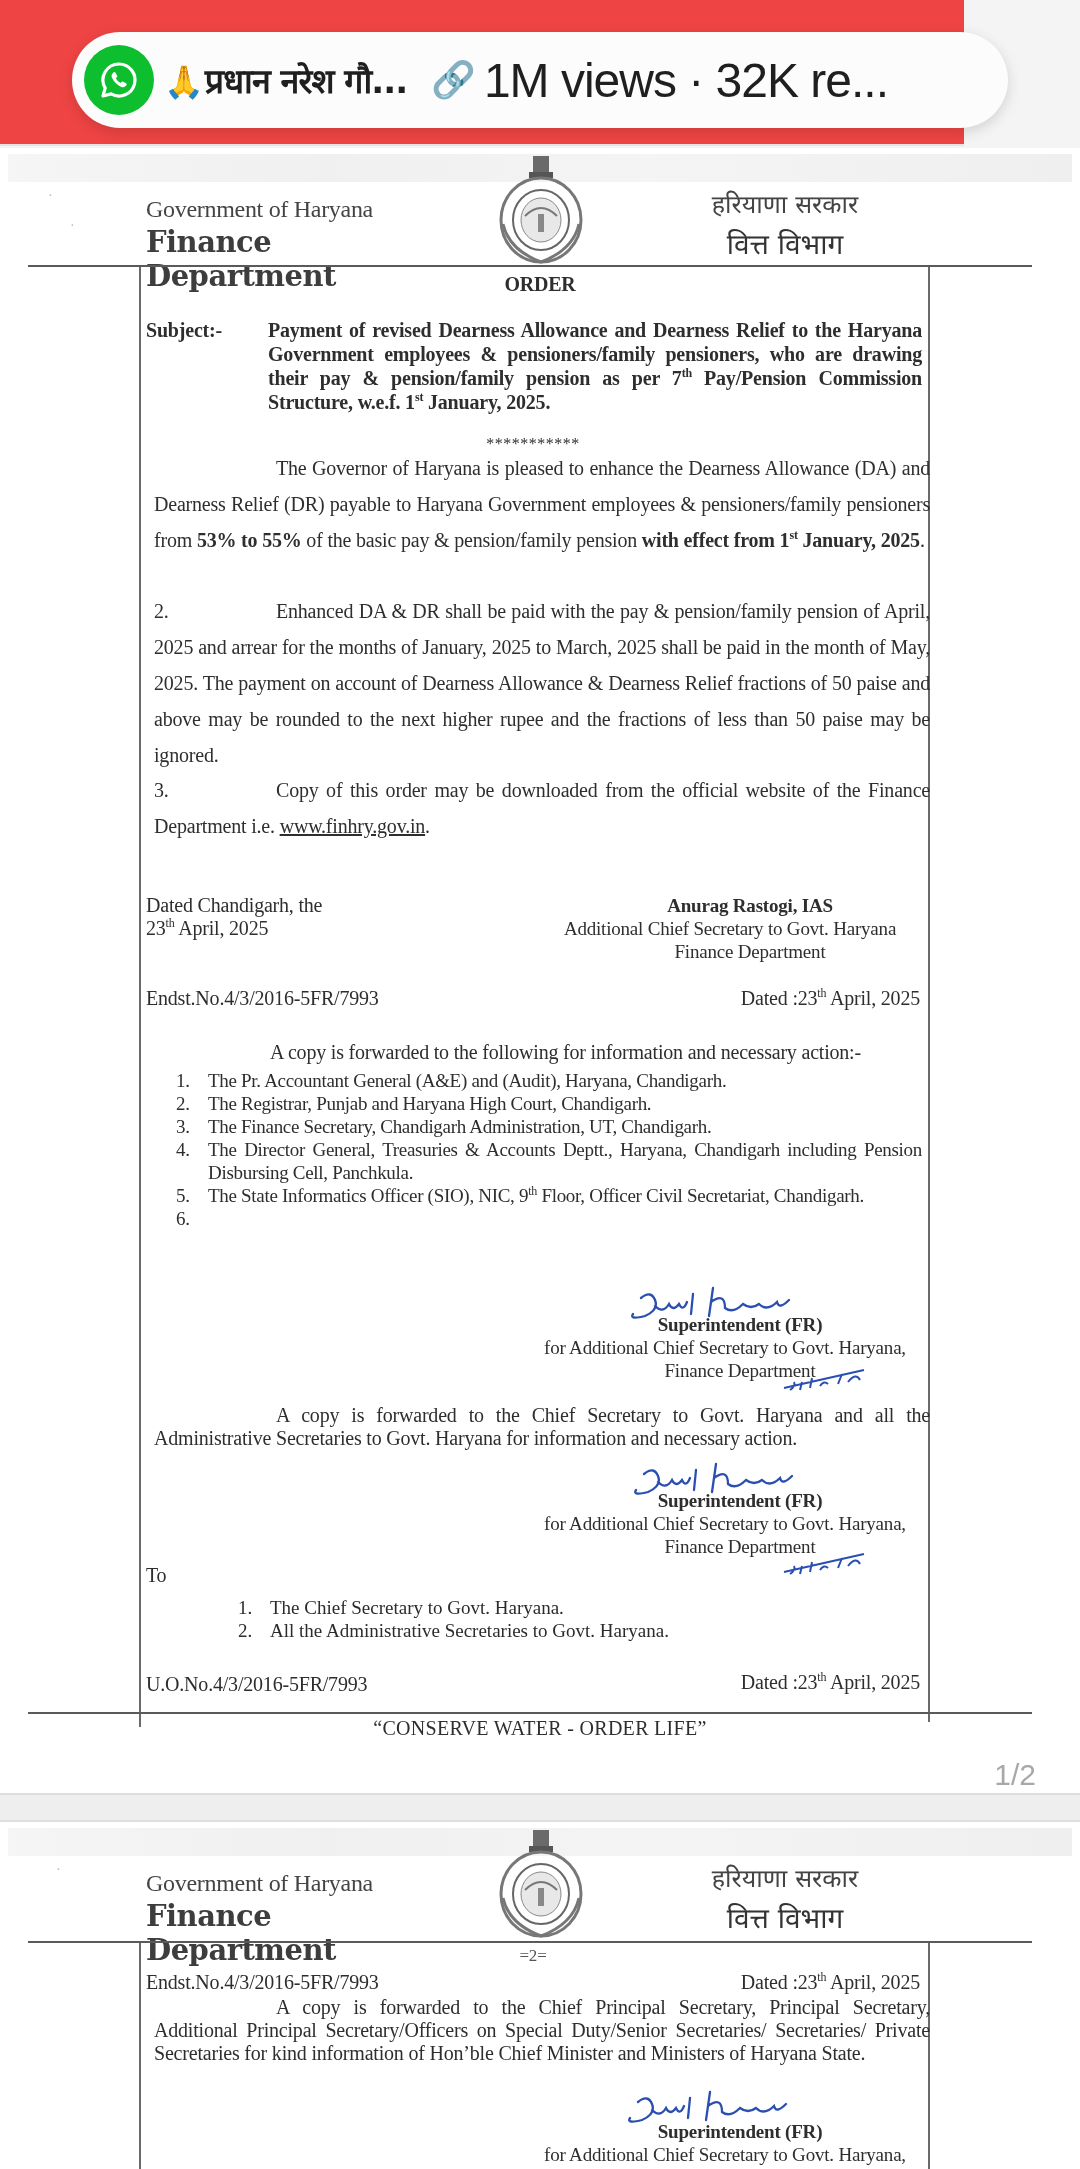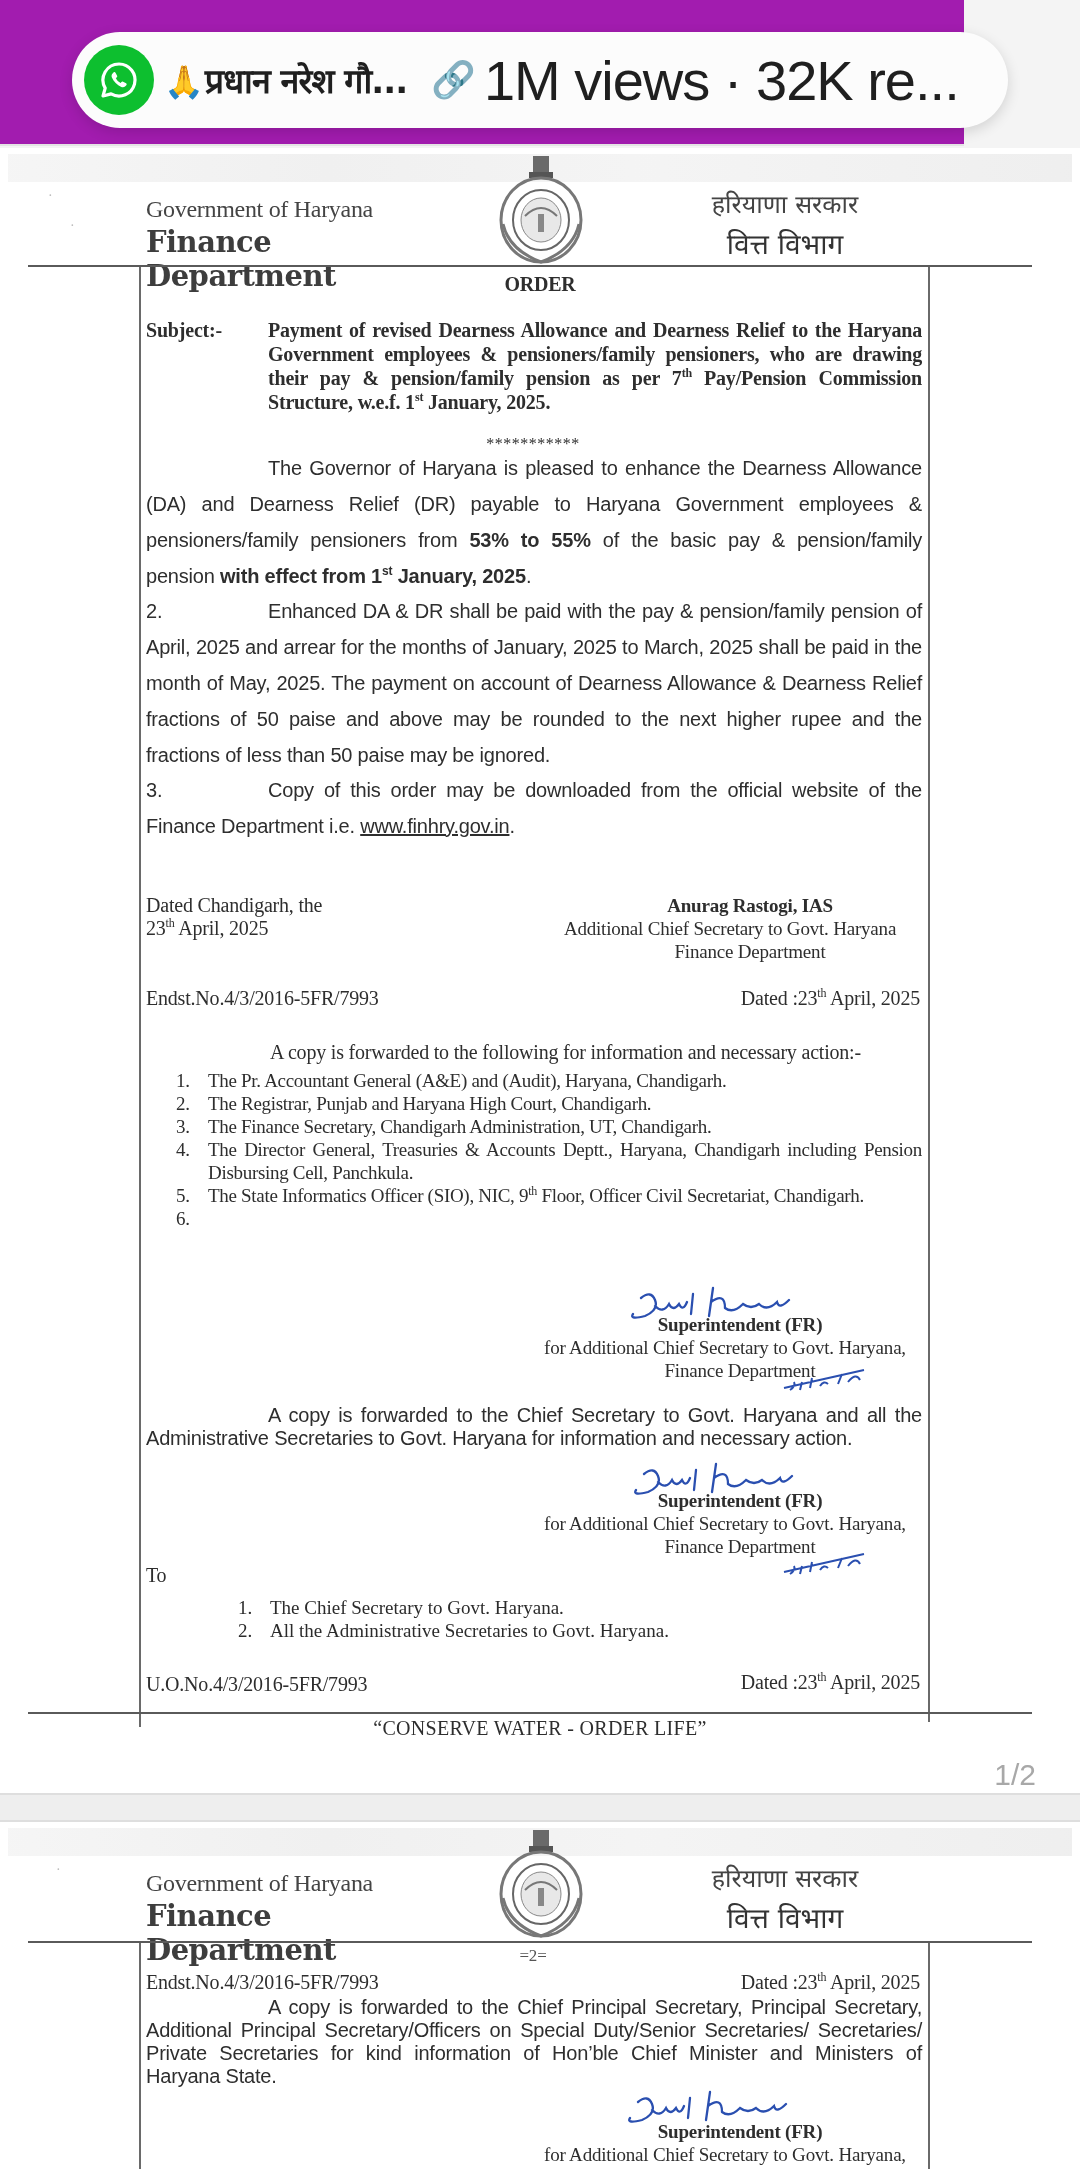--- a/index.html
+++ b/index.html
@@ -1,47 +1,47 @@
 <!DOCTYPE html>
 <html><head>
 <meta charset="utf-8">
 <style>
   * { box-sizing: border-box; margin: 0; padding: 0; }
   html, body { width: 1080px; height: 2169px; overflow: hidden; background: #f4f4f4; }
   body { position: relative; font-family: "Liberation Serif", serif; color: #2b2b2b; }
 
   
-  .topbar { position: absolute; left: 0; top: 0; width: 964px; height: 146px; background: #a21caf; border-bottom: 2px solid #e4e4e4; }
+  .topbar { position: absolute; left: 0; top: 0; width: 964px; height: 146px; background: #ef4444; border-bottom: 2px solid #e4e4e4; }
   .chip { position: absolute; left: 72px; top: 32px; width: 936px; height: 96px; background: #fcfcfc; border-radius: 48px;
           box-shadow: 0 4px 14px rgba(0,0,0,0.14); display: flex; align-items: center; }
   .wa-icon { width: 70px; height: 70px; margin-left: 12px; border-radius: 50%; background: #0dbf2f; display: flex; align-items: center; justify-content: center; flex-shrink: 0; cursor: pointer; }
   .chip-title { font-family: "DejaVu Sans", sans-serif; font-weight: bold; font-size: 34px; color: #1f1f1f; margin-left: 10px; white-space: nowrap; letter-spacing: -1px; }
   .pray { font-size: 32px; margin-right: 2px; }
   .link-glyph { font-size: 36px; margin-left: 24px; color: #7a7a7a; }
-  .chip-stats { font-family: "Liberation Sans", sans-serif; font-size: 56px; color: #1f1f1f; margin-left: 8px; white-space: nowrap; letter-spacing: -1px; }
+  .chip-stats { font-family: "Liberation Sans", sans-serif; font-size: 48px; color: #1f1f1f; margin-left: 8px; white-space: nowrap; letter-spacing: -1px; }
 
   
   .page { position: absolute; left: 0; width: 1080px; background: #ffffff; overflow: hidden; }
   .page1 { top: 148px; height: 1645px; }
   .page2 { top: 1822px; height: 347px; }
   .gap-strip { position: absolute; left: 0; top: 1793px; width: 1080px; height: 29px; background: #eeeeee; border-top: 2px solid #dedede; border-bottom: 2px solid #dedede; }
   .scan-noise { position: absolute; left: 8px; top: 6px; width: 1064px; height: 28px; background: linear-gradient(90deg,#efefef,#e6e6e6 30%,#ededed 60%,#e4e4e4); opacity: .6; }
 
   .lh-left { position: absolute; left: 146px; text-align: left; width: 310px; margin-top: 8px; }
   .lh-gov { font-size: 24px; color: #444; font-family: "Liberation Serif", serif; letter-spacing: -0.3px; }
   .lh-dept { font-size: 29px; color: #3d3d3d; font-weight: bold; font-family: "DejaVu Serif", serif; letter-spacing: -0.5px; margin-top: 2px; }
   .emblem { position: absolute; left: 495px; width: 92px; height: 112px; }
   .lh-right { position: absolute; left: 690px; width: 190px; text-align: center; }
   .lh-hi1 { font-size: 25px; color: #444; font-family: "DejaVu Sans", sans-serif; }
   .lh-hi2 { font-size: 28px; color: #333; font-family: "DejaVu Sans", sans-serif; margin-top: 4px; }
   .hr-top { position: absolute; left: 28px; width: 1004px; height: 2px; background: #5a5a5a; }
   .vline { position: absolute; width: 1.5px; background: #6a6a6a; }
 
   .txt { position: absolute; font-family: "Liberation Serif", serif; color: #2e2e2e; font-size: 20px; line-height: 24px; letter-spacing: -0.2px; }
-  .body-p { position: absolute; left: 146px; width: 776px; font-family: Liberation Sans, sans-serif; font-size: 20px; line-height: 36px; color: #2e2e2e; text-align: justify; letter-spacing: -0.2px; }
+  .body-p { position: absolute; left: 154px; width: 776px; font-family: Liberation Serif, serif; font-size: 20px; line-height: 36px; color: #2e2e2e; text-align: justify; letter-spacing: -0.2px; }
   .order { left: 0; width: 1080px; text-align: center; font-weight: bold; font-size: 20px; }
   .subject-lbl { left: 146px; font-weight: bold; }
   .subject { left: 268px; width: 654px; font-weight: bold; text-align: justify; line-height: 24px; }
   .stars { left: 0; width: 1066px; text-align: center; font-size: 16px; letter-spacing: 0.5px; }
   b { font-weight: bold; }
   sup { font-size: 12px; line-height: 0; vertical-align: super; }
   .ind { display: inline-block; width: 122px; }
   .num { display: inline-block; width: 122px; }
   .link { text-decoration: underline; color: #2e2e2e; cursor: pointer; }
 

